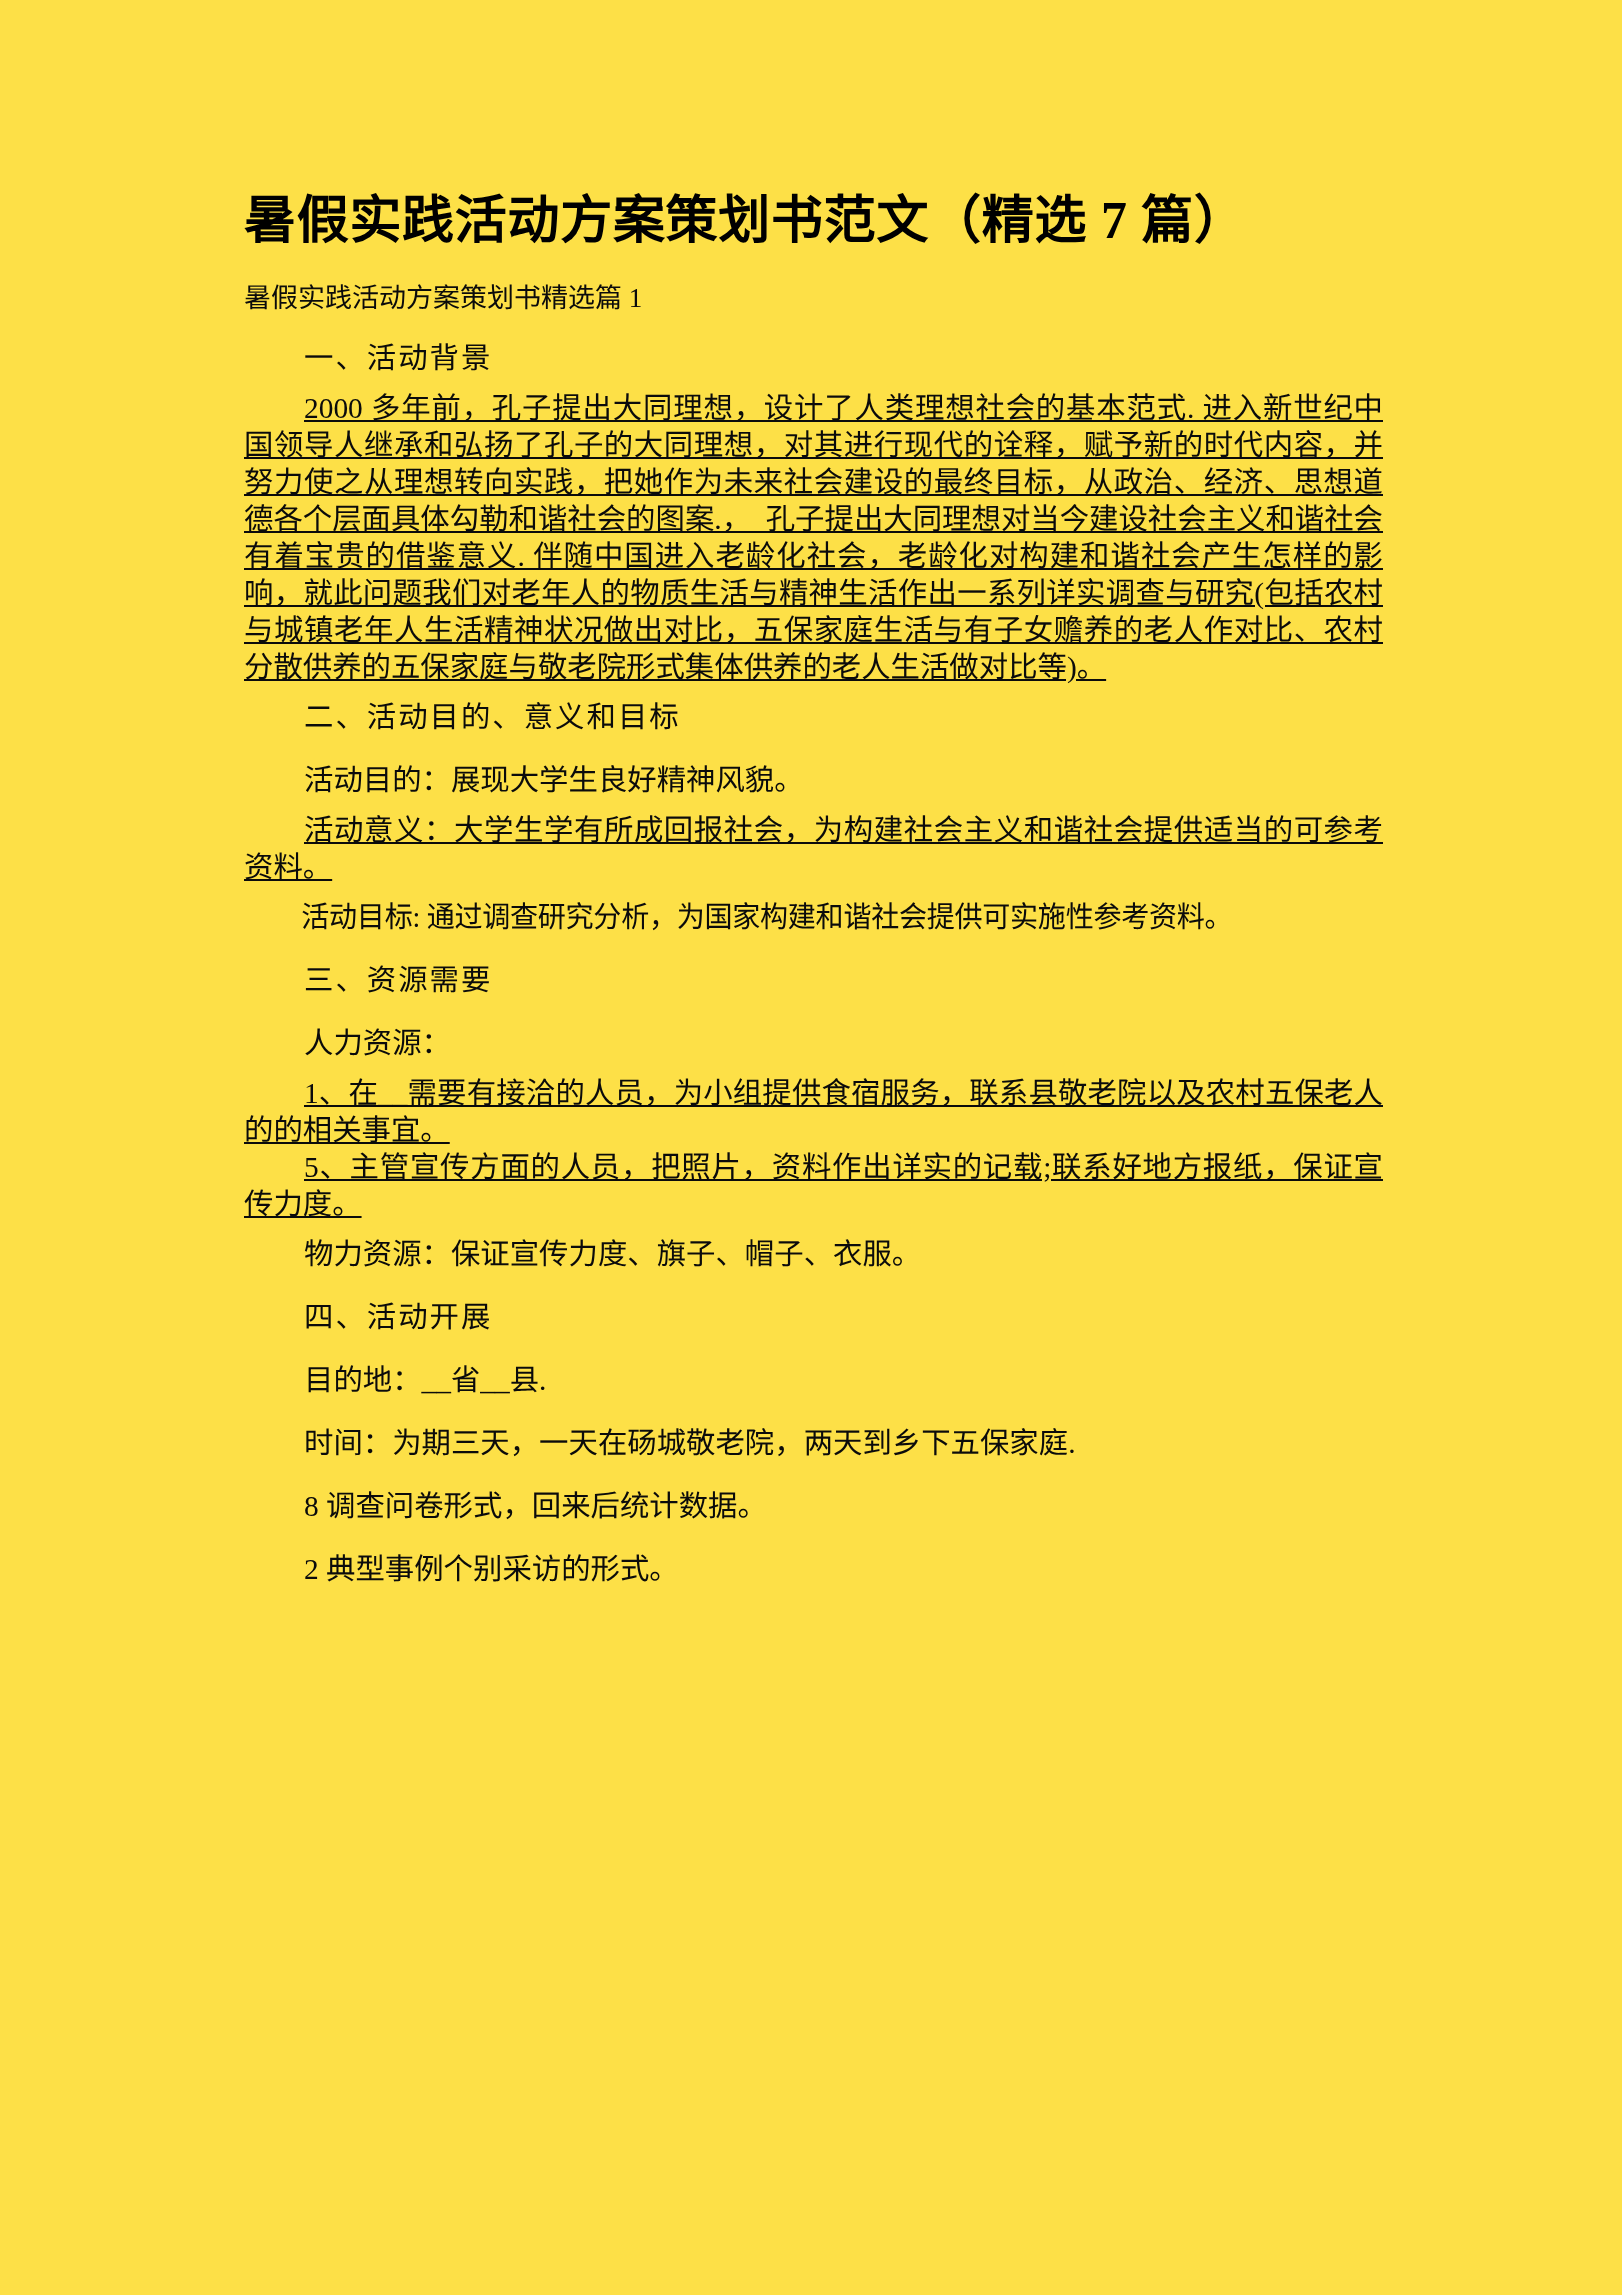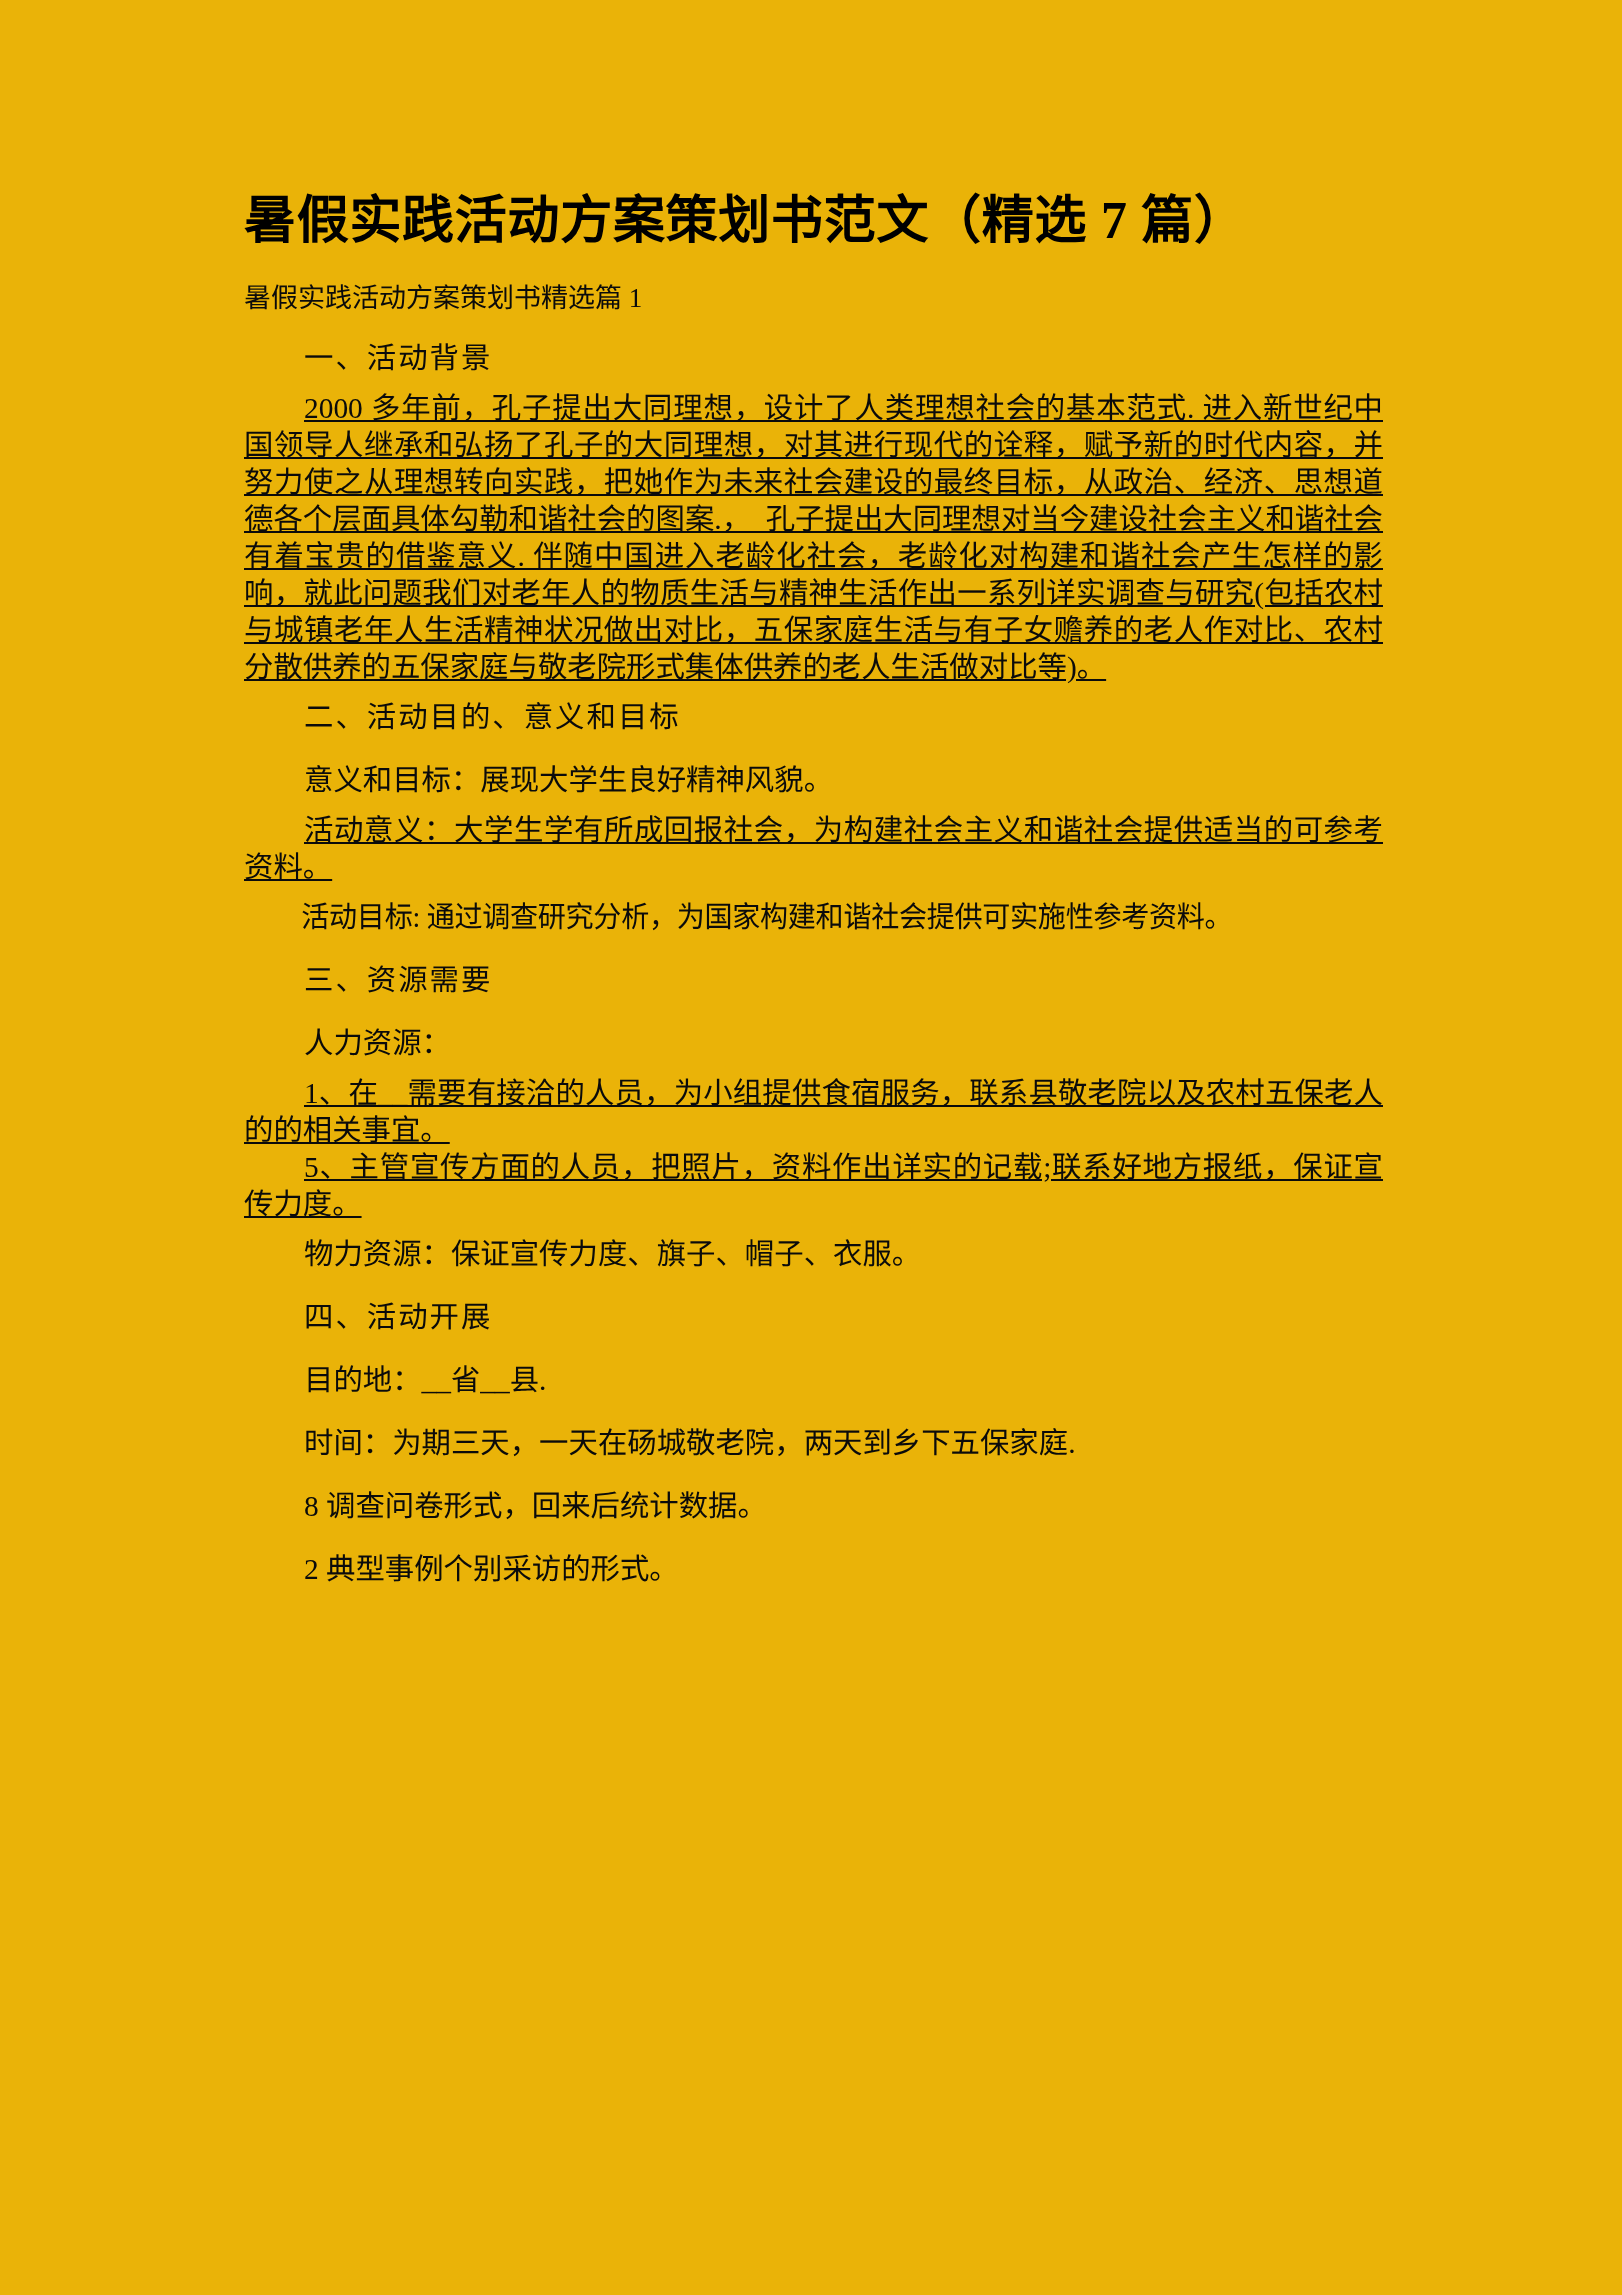--- a/index.html
+++ b/index.html
@@ -6,21 +6,21 @@
   html, body {
     margin: 0;
     padding: 0;
     background: #ffffff;
   }
 
   .page {
     position: relative;
     width: 1623px;
     height: 2295px;
-    background: #eab308;
+    background: #fde047;
     box-sizing: border-box;
     overflow: hidden;
     font-family: "Liberation Serif", "DejaVu Serif", serif;
     color: #060606;
     -webkit-font-smoothing: antialiased;
   }
 
   .doc-body {
     position: absolute;
     left: 244px;
@@ -98,21 +98,21 @@
     <h1 class="doc-title">暑假实践活动方案策划书范文（精选 7 篇）</h1>
 
     <p class="line subtitle">暑假实践活动方案策划书精选篇 1</p>
 
     <p class="line heading">一、活动背景</p>
 
     <p class="para">2000 多年前，孔子提出大同理想，设计了人类理想社会的基本范式. 进入新世纪中国领导人继承和弘扬了孔子的大同理想，对其进行现代的诠释，赋予新的时代内容，并努力使之从理想转向实践，把她作为未来社会建设的最终目标，从政治、经济、思想道德各个层面具体勾勒和谐社会的图案.，　孔子提出大同理想对当今建设社会主义和谐社会有着宝贵的借鉴意义. 伴随中国进入老龄化社会，老龄化对构建和谐社会产生怎样的影响，就此问题我们对老年人的物质生活与精神生活作出一系列详实调查与研究(包括农村与城镇老年人生活精神状况做出对比，五保家庭生活与有子女赡养的老人作对比、农村分散供养的五保家庭与敬老院形式集体供养的老人生活做对比等)。</p>
 
     <p class="line heading">二、活动目的、意义和目标</p>
 
-    <p class="line indent">意义和目标：展现大学生良好精神风貌。</p>
+    <p class="line indent">活动目的：展现大学生良好精神风貌。</p>
 
     <p class="para">活动意义：大学生学有所成回报社会，为构建社会主义和谐社会提供适当的可参考资料。</p>
 
     <p class="line indent condensed">活动目标: 通过调查研究分析，为国家构建和谐社会提供可实施性参考资料。</p>
 
     <p class="line heading">三、资源需要</p>
 
     <p class="line indent">人力资源：</p>
 
     <p class="para">1、在__需要有接洽的人员，为小组提供食宿服务，联系县敬老院以及农村五保老人的的相关事宜。</p>

